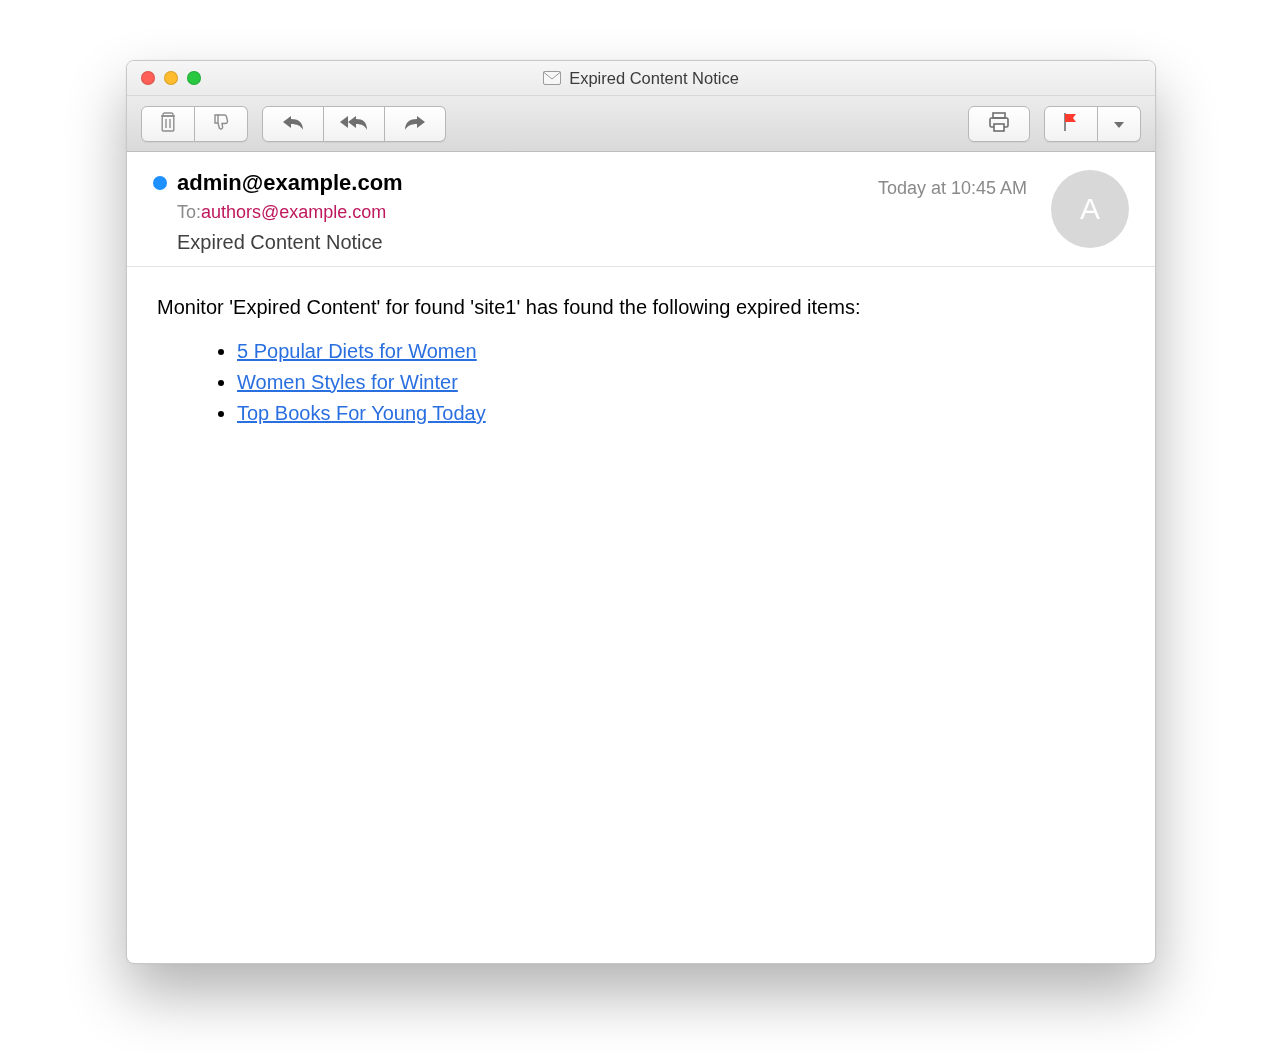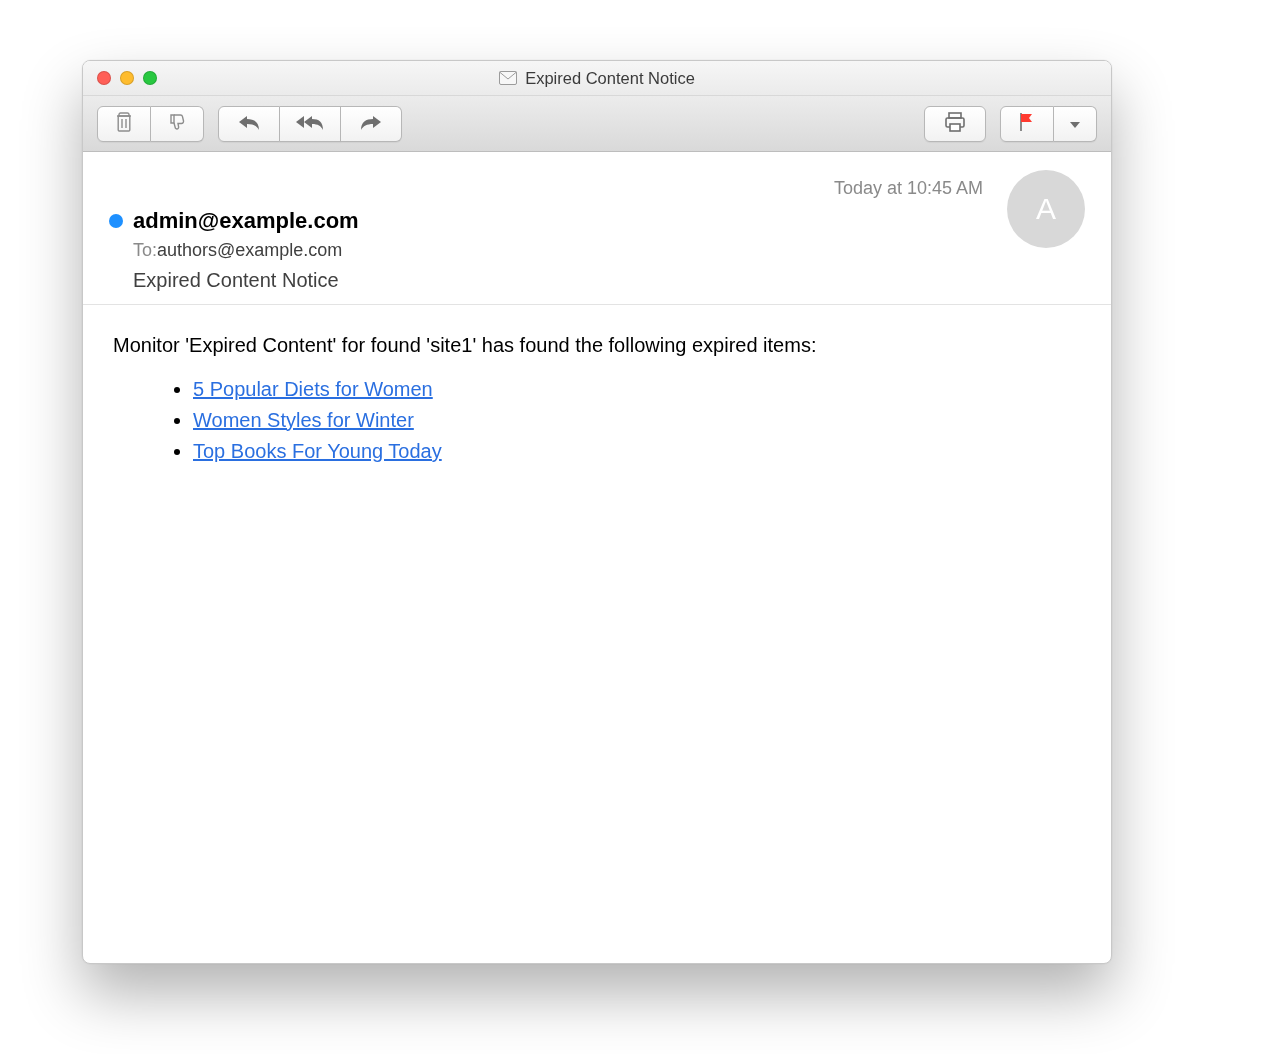--- a/index.html
+++ b/index.html
@@ -10,20 +10,21 @@
     background: #ffffff;
     font-family: -apple-system, "Helvetica Neue", Helvetica, Arial, sans-serif;
     -webkit-font-smoothing: antialiased;
   }
   .stage {
     width: 1194px;
     height: 1054px;
     display: flex;
     align-items: flex-start;
     justify-content: center;
+    padding-left: 44px;
   }
   .window {
     margin-top: 60px;
     width: 1028px;
     height: 902px;
     background: #ffffff;
     border: 1px solid #c8c8c8;
     border-radius: 8px;
     box-shadow: 0 30px 60px rgba(0,0,0,0.30), 0 0 0 1px rgba(0,0,0,0.02);
     overflow: hidden;
@@ -100,21 +101,20 @@
   
   .mail-header {
     padding: 18px 26px 12px 26px;
     display: flex;
     align-items: flex-start;
     gap: 18px;
     border-bottom: 1px solid #e3e3e3;
   }
   .mail-header .left {
     flex: 1;
-    margin-top: 38px;
   }
   .from-line {
     display: flex;
     align-items: center;
     gap: 10px;
   }
   .unread-dot {
     width: 14px; height: 14px; border-radius:50%;
     background:#1e90ff;
   }
@@ -130,21 +130,21 @@
     margin-right: 6px;
     margin-top: 8px;
   }
   .to-line {
     margin-left: 24px;
     margin-top: 6px;
     font-size:18px;
     color:#8a8a8a;
     display:flex;
   }
-  .to-line .to-addr { color:#404040;text-align:right; }
+  .to-line .to-addr { color:#be185d;text-align:right; }
   .subject-line {
     margin-left: 24px;
     margin-top: 8px;
     font-size:20px;
     color:#404040;
   }
   .avatar {
     width: 78px; height: 78px; border-radius:50%;
     background:#d8d8d8;
     color:#ffffff;

